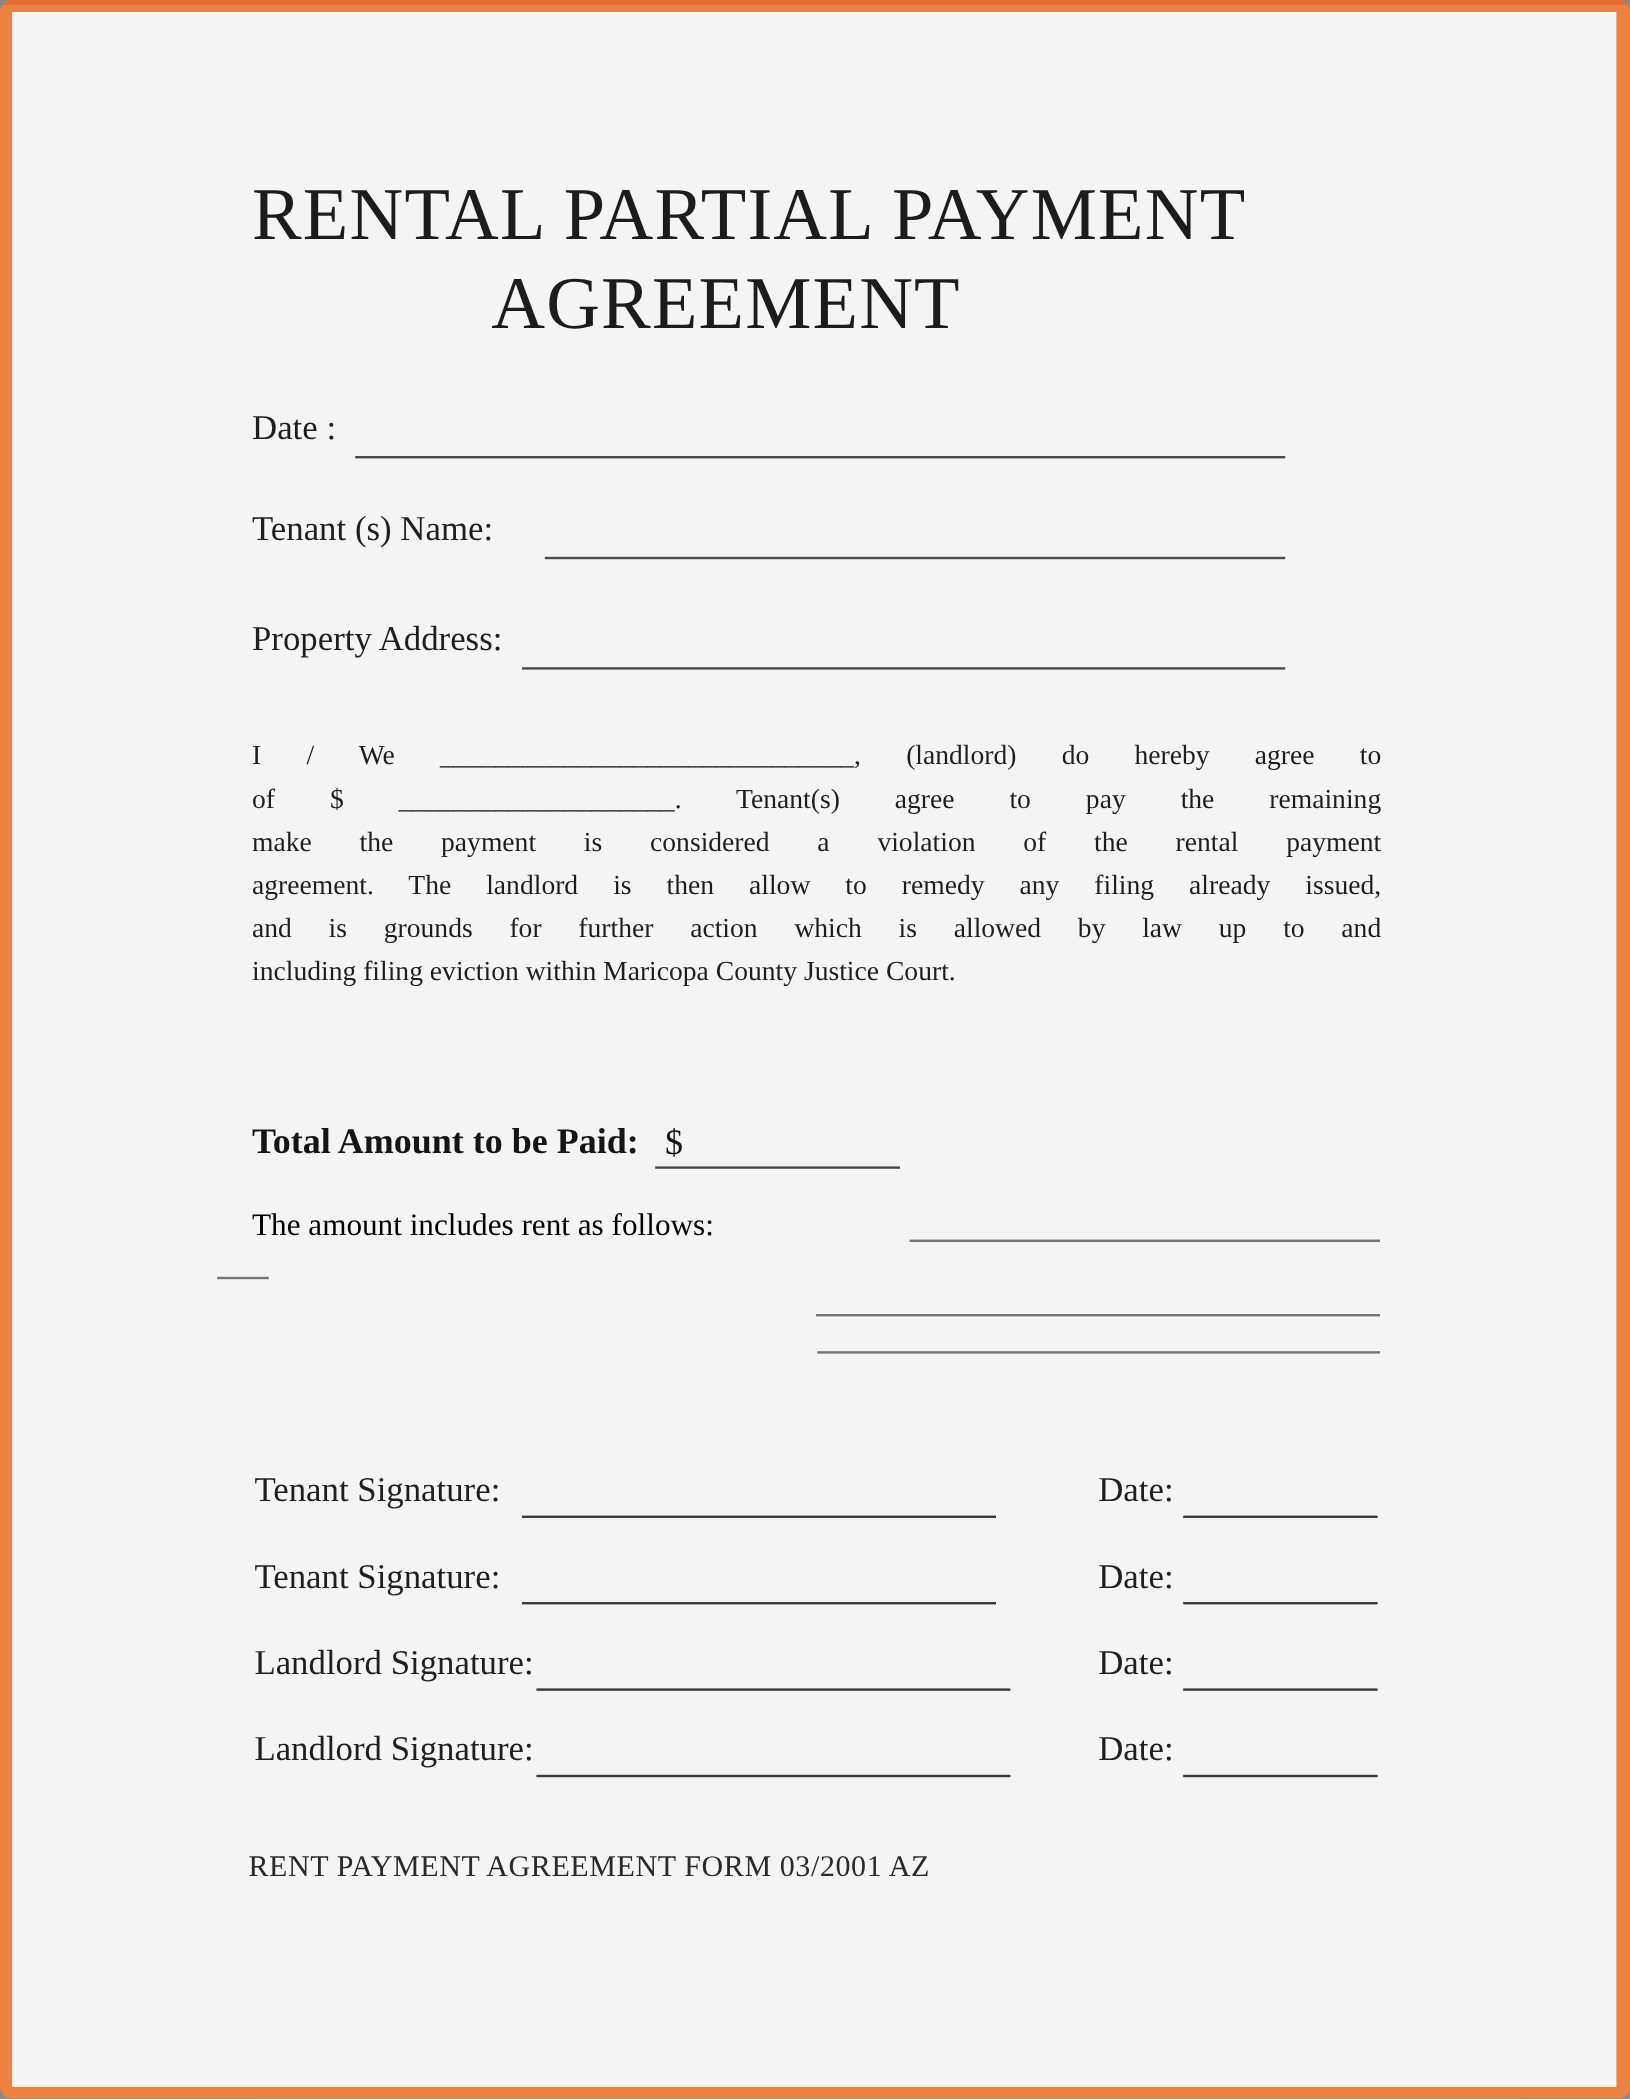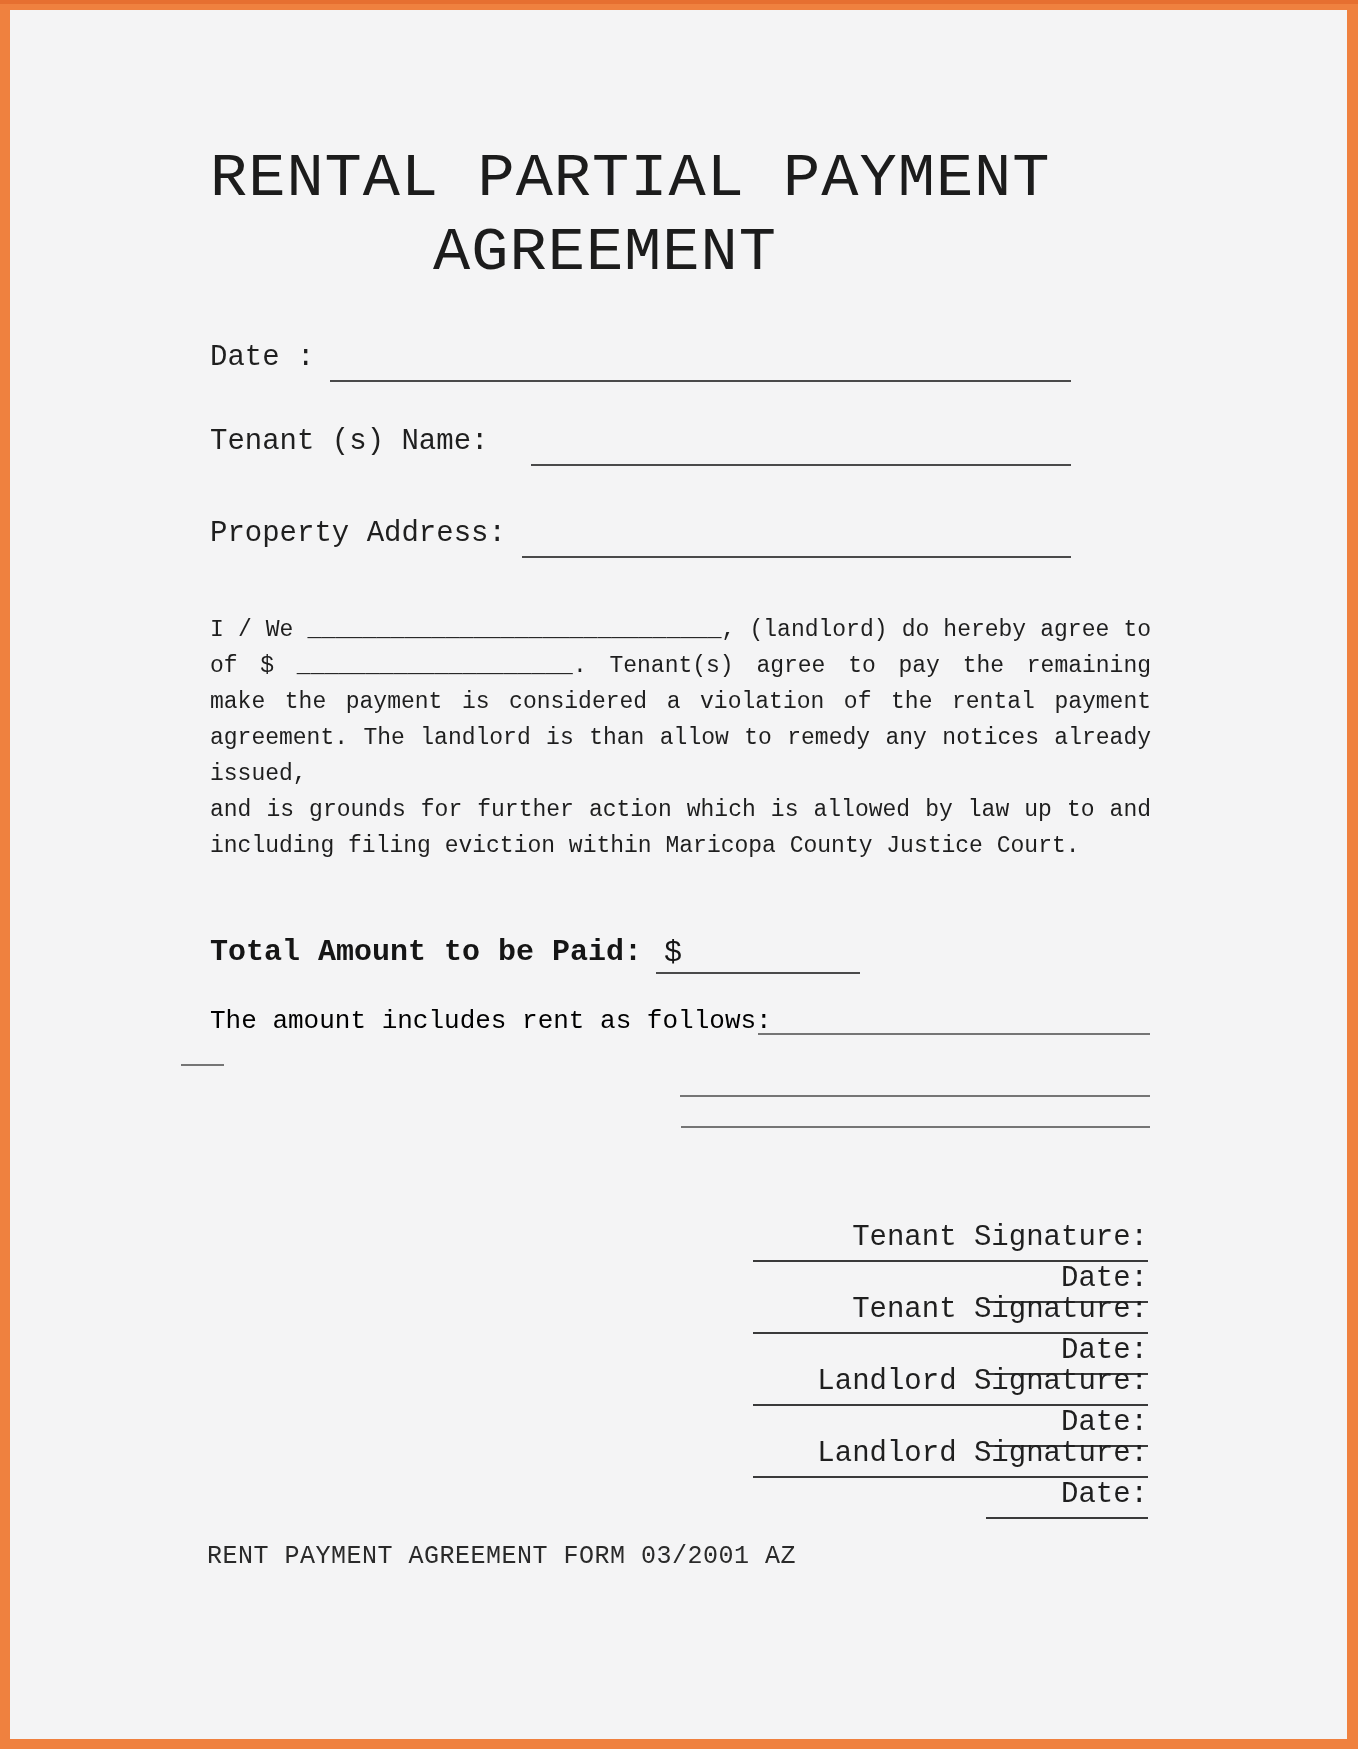--- a/index.html
+++ b/index.html
@@ -1,22 +1,23 @@
 <!DOCTYPE html>
 <html><head>
 <meta charset="utf-8">
 <style>
   html,body{margin:0;padding:0;background:#888;}
   .page{
     position:relative;
     width:1358px;height:1749px;
     background:#ef813f;
-    font-family:Liberation Mono, monospace;
+    font-family:Liberation Serif, serif;
     color:#222;
     overflow:hidden;
+    border-radius:10px;
   }
   .page::before{
     content:"";position:absolute;left:0;top:0;right:0;height:4px;
     background:#e66f30;
   }
   .paper{
     position:absolute;left:10px;top:10px;right:11px;bottom:10px;
     background:#f4f4f5;
   }
   .abs{position:absolute;}
@@ -64,21 +65,21 @@
   }
   .rule{height:0;border-bottom:2px solid #757575;}
   .footer{
     left:207px;top:1542px;font-size:25px;color:#2a2a2a;letter-spacing:0.5px;
     white-space:nowrap;
   }
   
   .sig-row{
     left:212px;width:936px;height:44px;
     display:flex;align-items:flex-end;
-    font-size:29px;color:#1f1f1f;flex-direction:column;
+    font-size:29px;color:#1f1f1f;
   }
   .sig-row .lbl{padding-bottom:6px;white-space:nowrap;}
   .sig-row .sig-line{
     width:395px;height:1px;border-bottom:2px solid #3a3a3a;
   }
   .sig-row.gap .sig-line{margin-left:18px;}
   .sig-row.nogap .sig-line{margin-left:2px;}
   .sig-row .spacer{flex:1;}
   .sig-row .date-line{
     width:162px;height:1px;border-bottom:2px solid #3a3a3a;margin-left:8px;
@@ -107,21 +108,21 @@
 
   <div class="abs field-row" style="top:497px;margin-top:21px;">
     <span class="lbl">Property Address:</span>
     <span class="line"></span>
   </div>
 
   <div class="abs para">
     <div class="jl">I / We ______________________________, (landlord) do hereby agree to</div>
     <div class="jl">of $ ____________________. Tenant(s) agree to pay the remaining</div>
     <div class="jl">make the payment is considered a violation of the rental payment</div>
-    <div class="jl">agreement. The landlord is than allow to remedy any notices already issued,</div>
+    <div class="jl">agreement. The landlord is then allow to remedy any filing already issued,</div>
     <div class="jl">and is grounds for further action which is allowed by law up to and</div>
     <div class="ll">including filing eviction within Maricopa County Justice Court.</div>
   </div>
 
   <div class="abs total-row">
     <span class="lbl">Total Amount to be Paid:</span>
     <span class="dollar">$</span>
   </div>
 
   <div class="abs includes-label">The amount includes rent as follows:</div>

